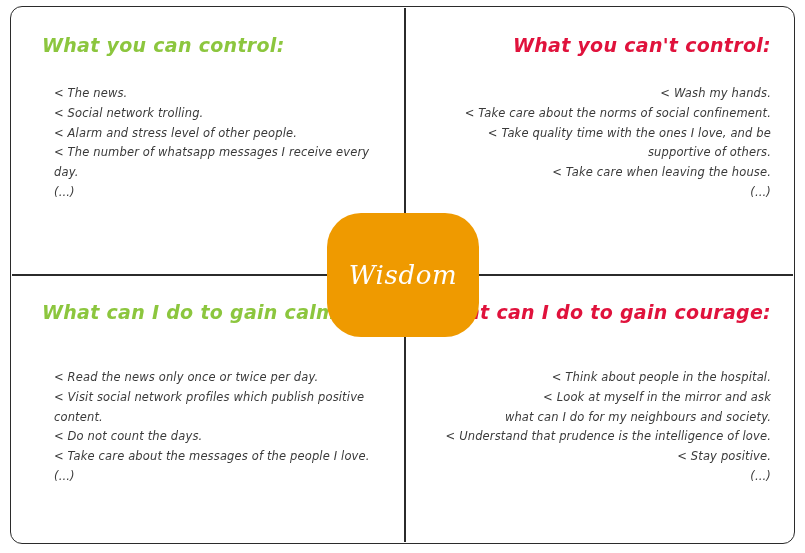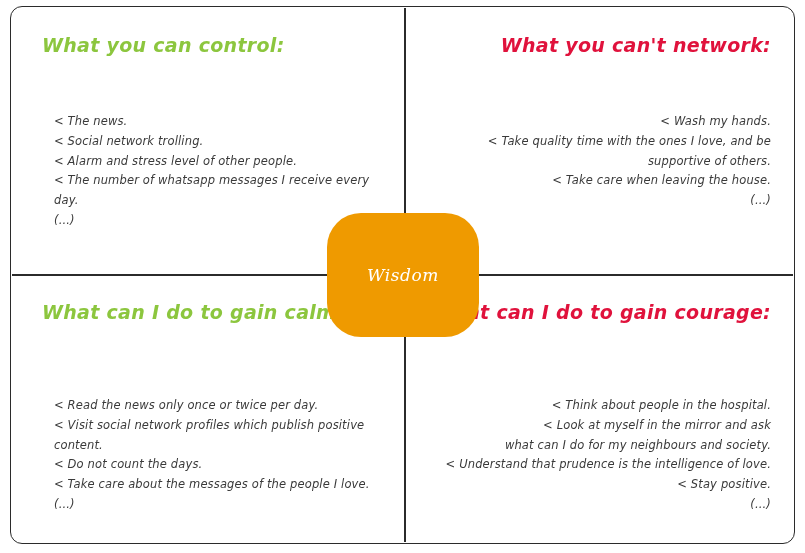--- a/index.html
+++ b/index.html
@@ -72,21 +72,20 @@
   .q-bl .q-title { position: absolute; left: 30px; top: 25px; }
   .q-br .q-title { position: absolute; right: 22px; top: 25px; }
 
   .item-list {
     position: absolute;
     font-size: 11.5px;
     line-height: 1.72;
     color: #3a3a3a;
     font-style: italic;
     letter-spacing: 0.15px;
-    margin-top: 28px;
   }
   .q-tl .item-list { left: 42px;  top: 76px;  width: 330px; text-align: left; }
   .q-tr .item-list { right: 22px; top: 76px;  width: 352px; text-align: right; }
   .q-bl .item-list { left: 42px;  top: 92px;  width: 340px; text-align: left; }
   .q-br .item-list { right: 22px; top: 92px;  width: 352px; text-align: right; }
 
   .item {
     white-space: pre-line;
   }
   .ellipsis {
@@ -106,21 +105,21 @@
     height: 124px;
     background: #ef9a00;
     border-radius: 34px;
     display: flex;
     align-items: center;
     justify-content: center;
     z-index: 5;
   }
   .center-badge .label {
     color: #ffffff;
-    font-size: 17px;
+    font-size: 26px;
     font-style: italic;
     font-family: "DejaVu Serif", serif;
     letter-spacing: 0.6px;
   }
 </style>
 </head>
 <body>
 
 <div id="page">
 
@@ -134,23 +133,24 @@
       <div class="item">&lt; The news.</div>
       <div class="item">&lt; Social network trolling.</div>
       <div class="item">&lt; Alarm and stress level of other people.</div>
       <div class="item">&lt; The number of whatsapp messages I receive every
 day.</div>
       <div class="ellipsis">(...)</div>
     </div>
   </div>
 
   <div class="quadrant q-tr">
-    <div class="q-title red">What you can't network:</div>
+    <div class="q-title red">What you can't control:</div>
     <div class="item-list">
       <div class="item">&lt; Wash my hands.</div>
+      <div class="item">&lt; Take care about the norms of social confinement.</div>
       <div class="item">&lt; Take quality time with the ones I love, and be
 supportive of others.</div>
       <div class="item">&lt; Take care when leaving the house.</div>
       <div class="ellipsis">(...)</div>
     </div>
   </div>
 
   <div class="quadrant q-bl">
     <div class="q-title green">What can I do to gain calm:</div>
     <div class="item-list">

